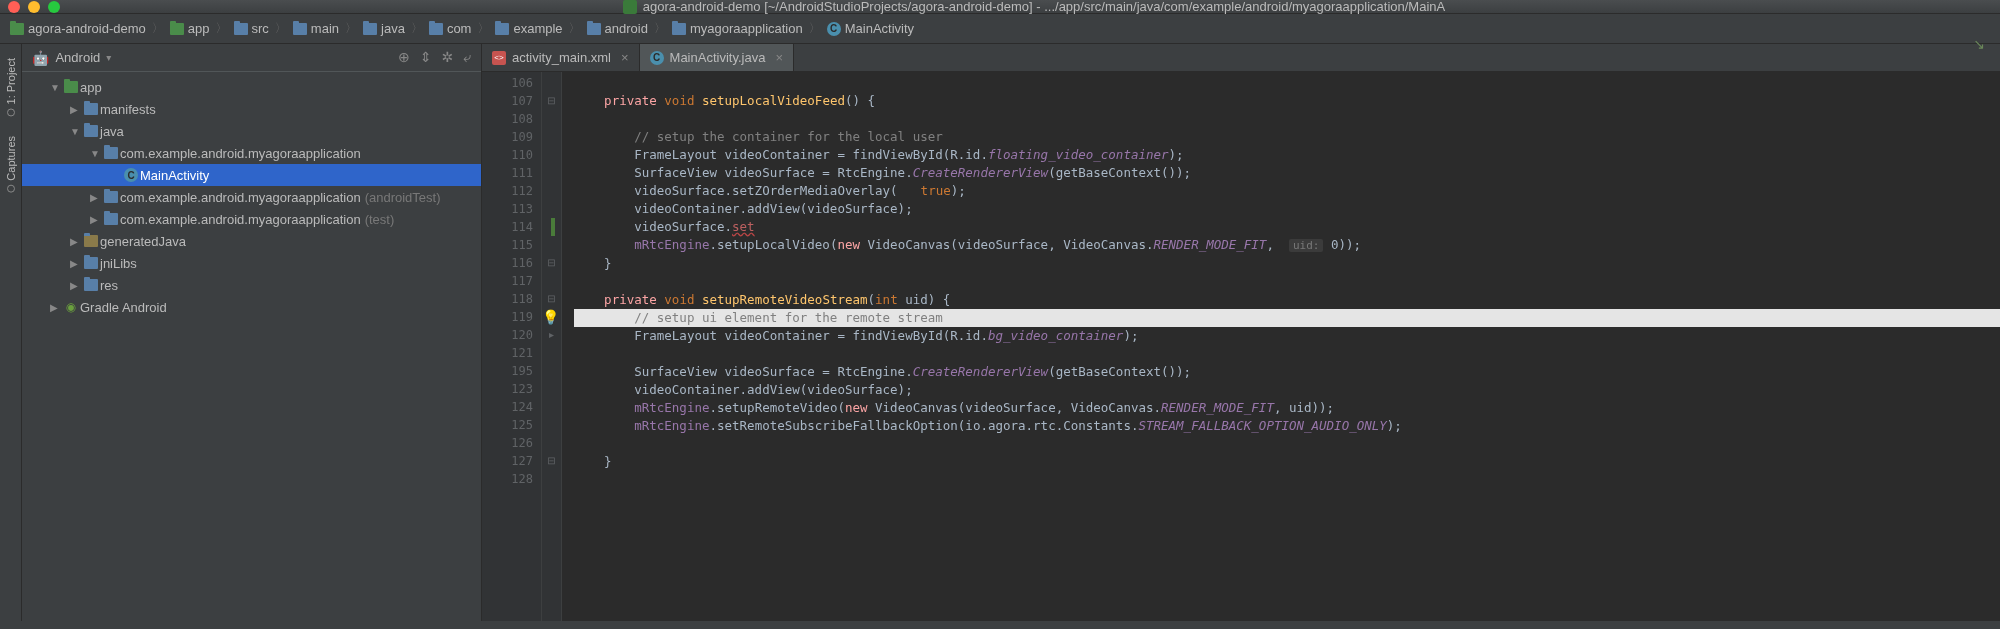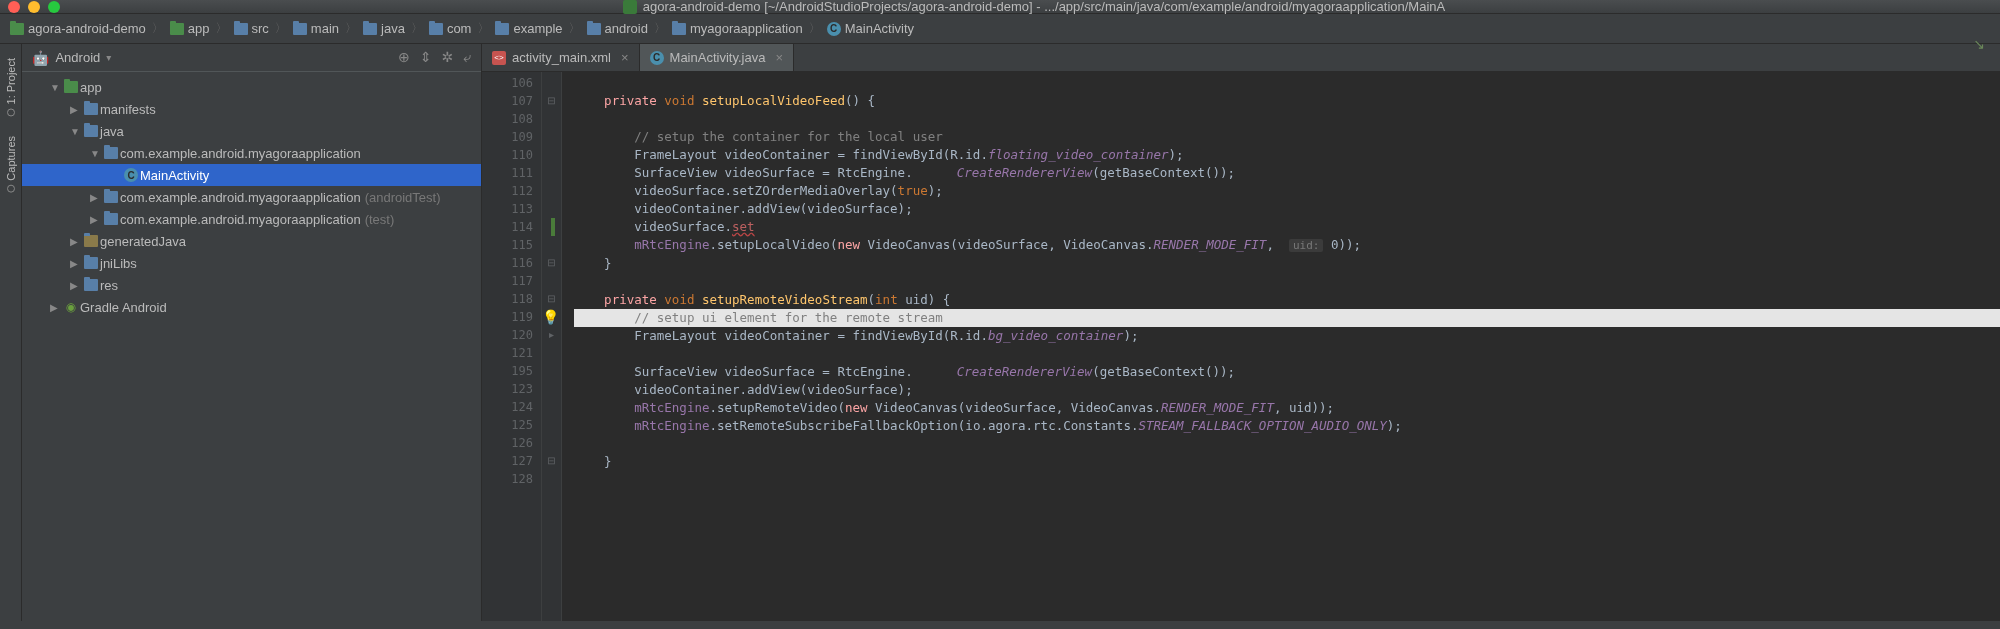--- a/index.html
+++ b/index.html
@@ -79,26 +79,26 @@
 .gutter { width:60px; background:#313335; border-right: 1px solid #3d3f40; text-align:right; padding:2px 8px 2px 0; font-family:Menlo,monospace; font-size:12px; color:#606366; line-height:18px;}
 .gutter .ln { height:18px;}
 .gutter-icons { width:20px; background:#313335; border-right: 1px solid #3d3f40; padding:2px 0; line-height:18px;}
 .gi { height:18px; display:flex; align-items:center; justify-content:center; font-size:10px; color:#606366;}
 .gi-green { width:4px; background:#4a7c3a; height:18px; margin-left:2px;}
 .code { flex:1; font-family:Menlo,Consolas,monospace; font-size:12.5px; line-height:18px; padding:2px 0 2px 12px; white-space:pre; color:#a9b7c6; overflow:auto;}
 .k-private { color:#fca5a5;}
 .k-void { color:#cc7832;}
 .k-new { color:#fca5a5;}
 .k-int { color:#cc7832;}
-.k-true { color:#cc7832;}
+.k-true { color:#cc7832;margin-left:23px;}
 .fn-name { color:#ffc66d;margin-top:26px;}
 .comment { color:#808080;}
 .field { color:#9876aa;}
 .static { color:#9876aa; font-style:italic;}
-.italic-call { color:#9876aa; font-style:italic;margin-left:44px;}
+.italic-call { color:#9876aa; font-style:italic;}
 .param-hint { background:#3b3b3b; color:#787878; padding:0 4px; border-radius:2px; font-size:11px;}
 .hl-line { background:#e5e5e5;}
 .wavy { text-decoration: underline wavy #bb4444;}
 .rt-arrow { position:absolute; right:15px; top:36px; color:#6a8759; font-size:14px;}
 </style>
 </head>
 <body>
 
 <div class="titlebar">
   <div class="traffic">

